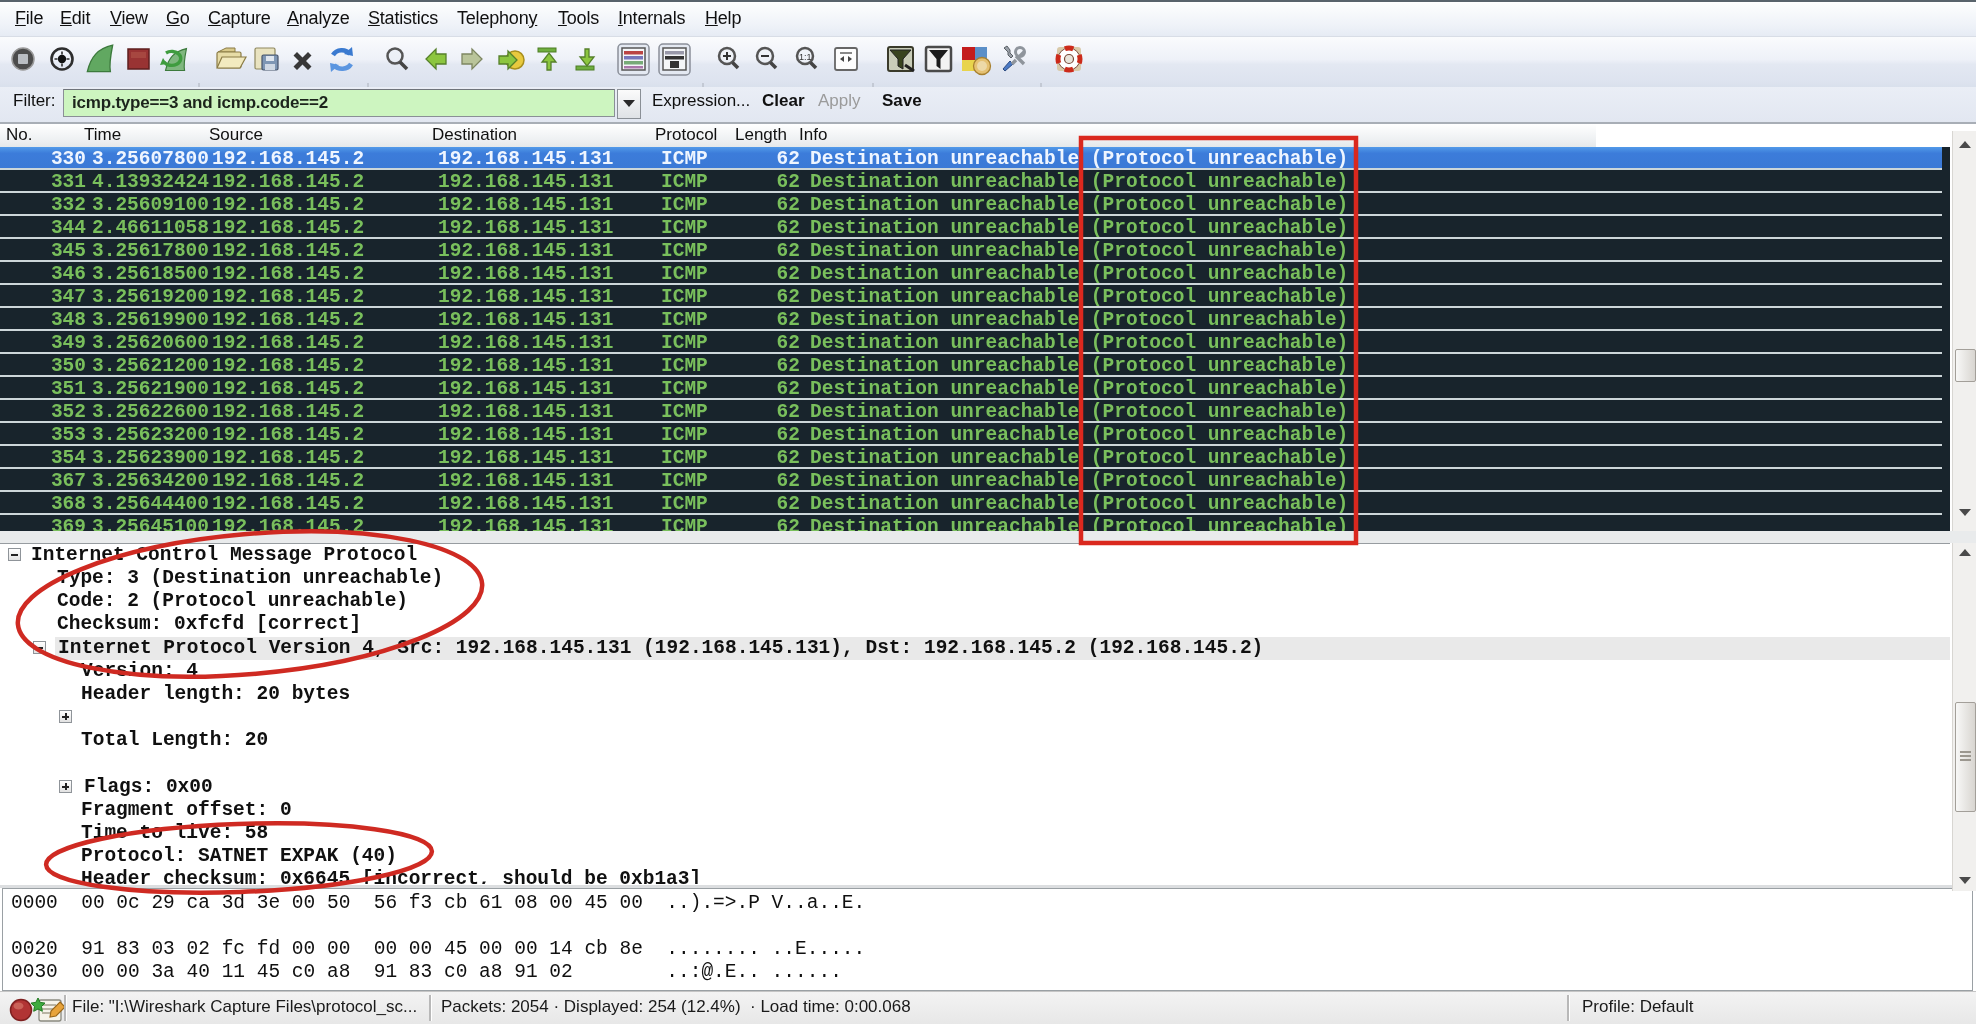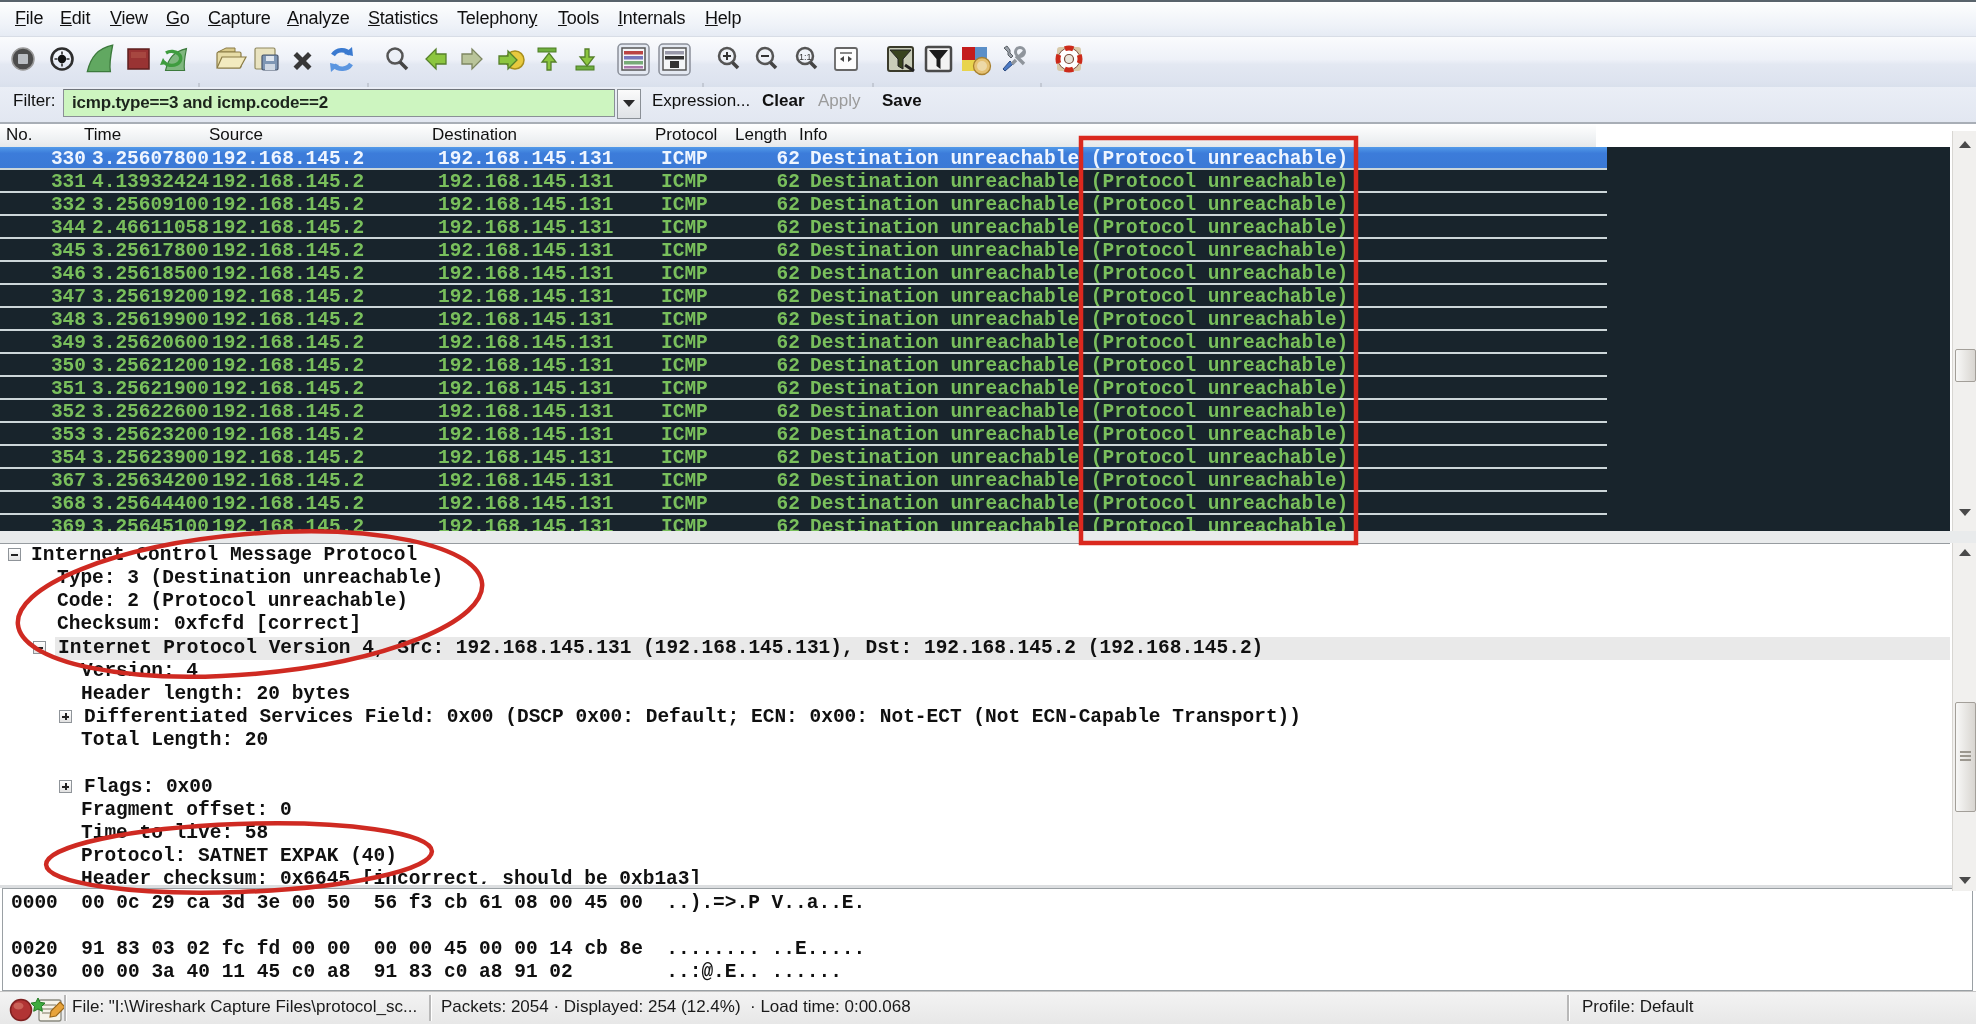--- a/index.html
+++ b/index.html
@@ -21,21 +21,21 @@
   border:1px solid #8a8f96;border-top-color:#6f747b}
 #fentry span{position:absolute;left:8px;top:3px;font-size:17px;color:#1c241c;font-weight:bold;letter-spacing:-0.2px}
 #fdrop{position:absolute;left:617px;top:89px;width:22px;height:28px;
   background:linear-gradient(#fbfbfb,#dfe2e6);border:1px solid #8a8f96}
 #fdrop i{position:absolute;left:5px;top:10px;width:0;height:0;border:6px solid transparent;border-top:7px solid #2a2a2a}
 
 #pheader{left:0;top:124px;width:1596px;height:23px;
   background:linear-gradient(#ffffff,#eceff1 75%,#e4e8ea);border-bottom:1px solid #b9bfc4}
 .hl{position:absolute;top:1px;font-size:17px;color:#101010}
 #plist{left:0;top:147px;width:1950px;height:384px;background:#18242c;overflow:hidden}
-.prow{position:absolute;left:0;width:1607px;height:21px;background:#18242c;border-bottom:2px solid #ccd6d9}
+.prow{position:absolute;left:0;width:1942px;height:21px;background:#18242c;border-bottom:2px solid #ccd6d9}
 .prow span{position:absolute;top:1px;font-size:19.5px;font-weight:bold;color:#79bf5c;
   font-family:"Liberation Mono",monospace;white-space:pre}
 .prow.sel{background:linear-gradient(#529ae9,#3c7cda 30%,#3b79d6)}
 .prow.sel span{color:#eef5ff}
 .c-no{left:28px;width:58px;text-align:right}
 .c-t{left:92px}.c-s{left:212px}.c-d{left:438px}.c-p{left:661px}
 .c-l{left:742px;width:58px;text-align:right}
 .c-i{left:810px}
 
 #split1{left:0;top:531px;width:1976px;height:12px;background:#e9ebec}
@@ -44,21 +44,21 @@
 .dl span{position:absolute;top:0;font-size:19.5px;font-weight:bold;color:#101010;
   font-family:"Liberation Mono",monospace;white-space:pre}
 .grayband{}
 .exp{position:absolute;width:13px;height:13px;background:linear-gradient(#ffffff,#e2e2e2);
   border:1px solid #8f9499;box-sizing:border-box}
 .exp i{position:absolute;left:2px;top:4.5px;width:7px;height:2px;background:#222}
 .exp.plus b{position:absolute;left:4.5px;top:2px;width:2px;height:7px;background:#222}
 #split2{left:0;top:885px;width:1976px;height:3px;background:#dcdee0}
 
 #hex{left:2px;top:888px;width:1971px;height:103px;background:#fff;border:1px solid #9aa0a4;box-sizing:border-box}
-.hx{position:absolute;left:8px;font-size:19.5px;font-weight:bold;color:#101010;
+.hx{position:absolute;left:8px;font-size:19.5px;font-weight:normal;color:#101010;
   font-family:"Liberation Mono",monospace;white-space:pre}
 
 #statusbar{left:0;top:991px;width:1976px;height:33px;background:linear-gradient(#f3f3f3,#e7e7e7);border-top:1px solid #c5c5c5}
 .st{position:absolute;top:5px;font-size:17px;color:#1a1a1a}
 .ssep{position:absolute;top:3px;width:2px;height:26px;background:#b8b8b8;border-right:1px solid #fff}
 
 .sbtrack{position:absolute;left:1952px;width:24px;background:#f1f0ee;border-left:1px solid #d8d6d2}
 .sbthumb{position:absolute;left:2px;width:19px;background:linear-gradient(90deg,#f8f8f7,#d8d5d0);
   border:1px solid #a39f99;border-radius:2px}
 .arr{position:absolute;left:6px;width:0;height:0;border:6px solid transparent}
@@ -377,23 +377,20 @@
       <i></i>
     </div>
 <div class="dl" style="top:116px">
       <span style="left:81px">Version: 4</span>
     </div>
 
 <div class="dl" style="top:139px">
       <span style="left:81px">Header length: 20 bytes</span>
     </div>
 
-<div class="dl" style="top:162px">
-      <span style="left:84px">Differentiated Services Field: 0x00 (DSCP 0x00: Default; ECN: 0x00: Not-ECT (Not ECN-Capable Transport))</span>
-    </div>
 <div class="exp plus" style="left:59px;top:166px">
       <i></i>
       <b></b>
     </div>
 <div class="dl" style="top:185px">
       <span style="left:81px">Total Length: 20</span>
     </div>
 
 
 <div class="dl" style="top:232px">

